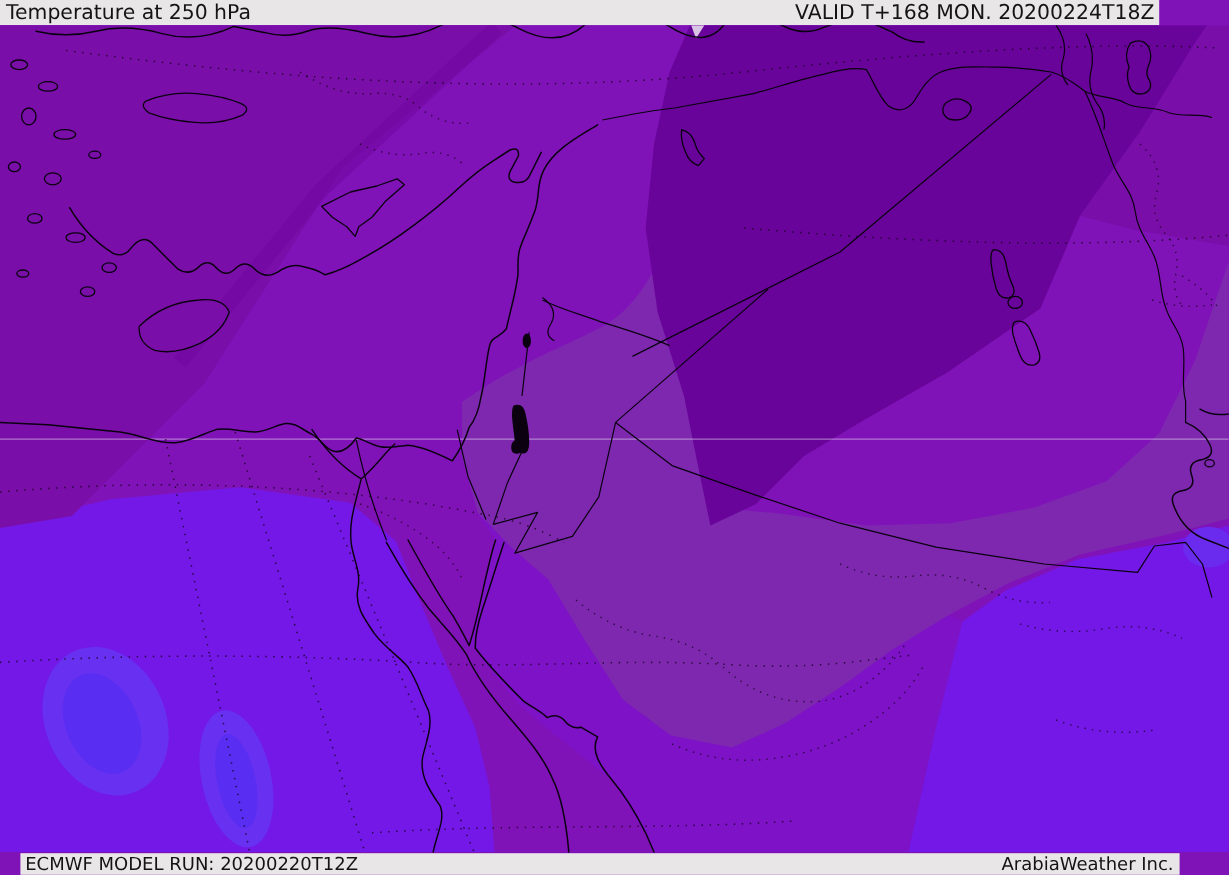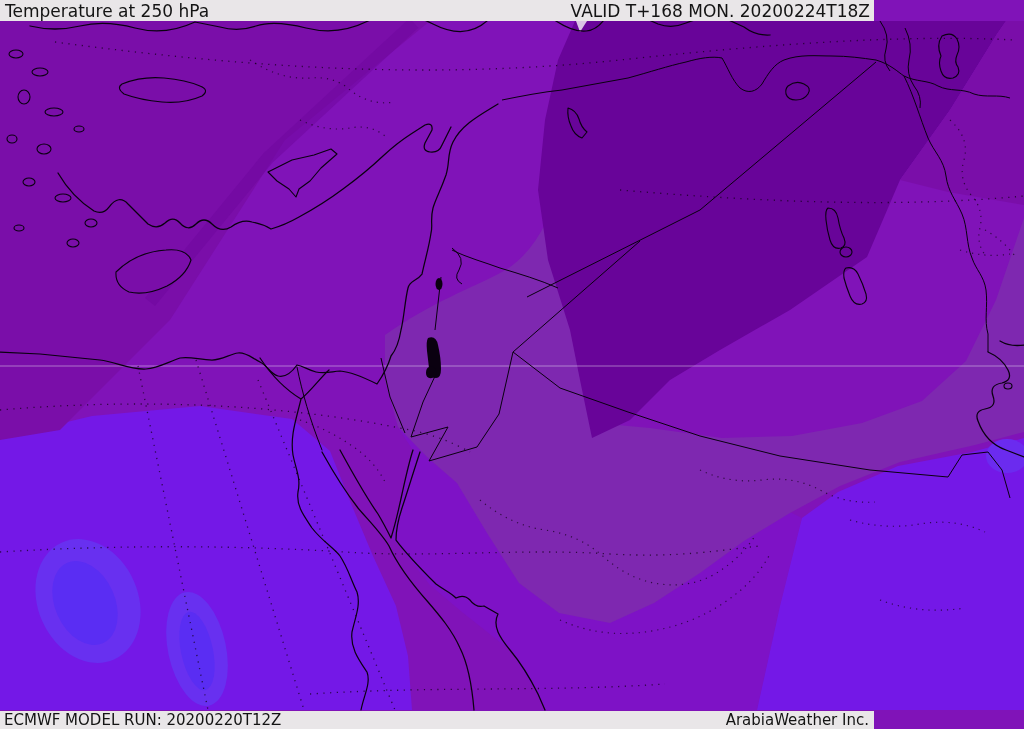--- a/index.html
+++ b/index.html
@@ -2,26 +2,26 @@
 <html><head>
 <meta charset="utf-8">
 <style>
   html,body{margin:0;padding:0;}
   body{
     width:1024px;height:729px;position:relative;overflow:hidden;
     background:#8013B8;
     font-family:"DejaVu Sans","Liberation Sans",sans-serif;
   }
   .bar{
-    position:absolute;left:0;width:874px;background:#E9E6E8;
+    position:absolute;left:0;width:966px;background:#E9E6E8;
     display:flex;justify-content:space-between;align-items:center;
     box-sizing:border-box;color:#141414;white-space:nowrap;gap:16px;
   }
   .bar.top{top:0;height:21px;font-size:17px;padding:0 4px 0 5px;}
-  .bar.bottom{top:711px;height:18px;font-size:15px;padding:0 5px 0 4px;}
+  .bar.bottom{top:711px;height:18px;font-size:15px;padding:0 5px 0 4px;margin-left:17px;}
   .map-wrap{position:absolute;top:21px;left:0;width:1024px;height:690px;}
   svg{display:block;}
 </style>
 </head>
 <body>
 
 <div class="bar top">
   <span>Temperature at 250 hPa</span>
   <span>VALID T+168 MON. 20200224T18Z</span>
 </div>

